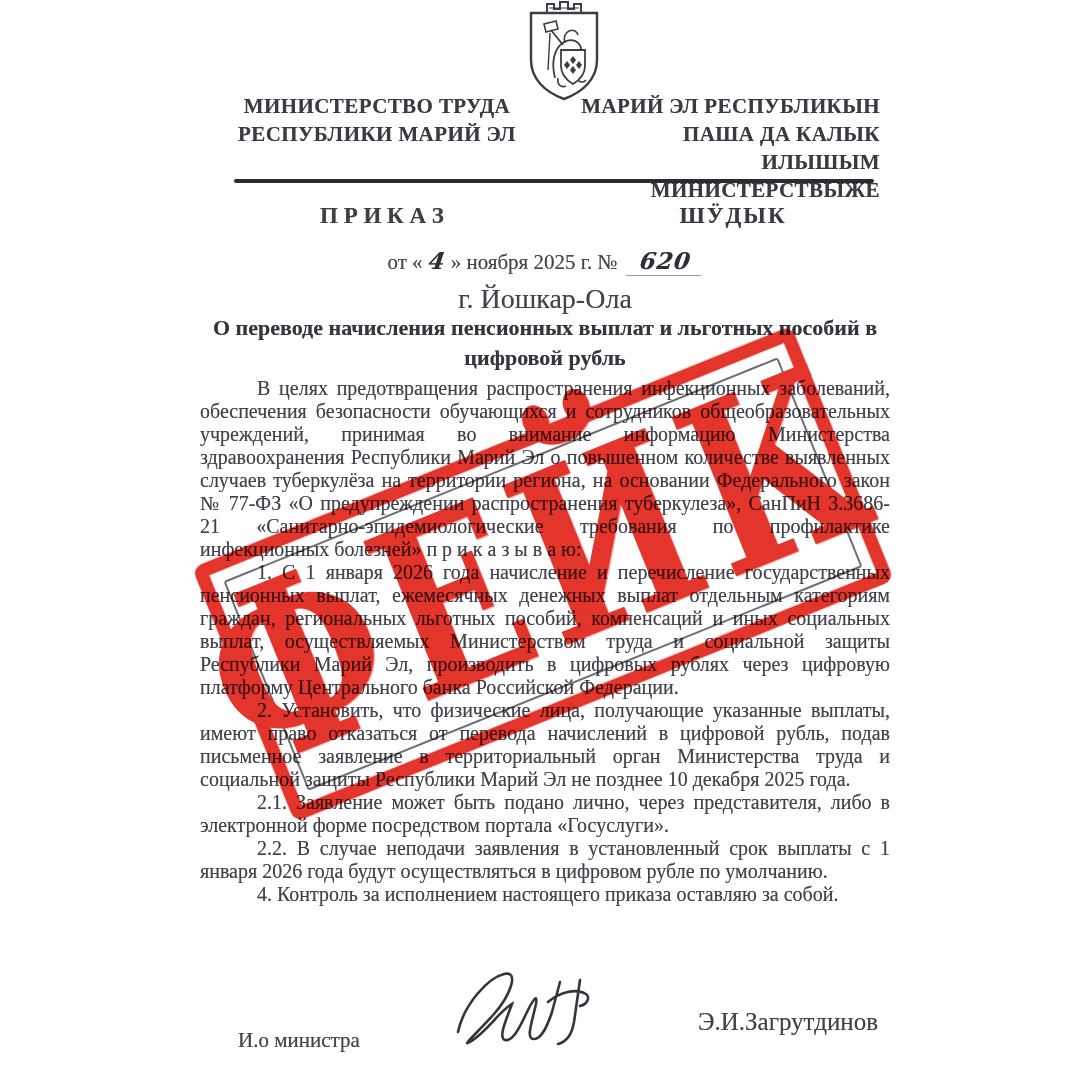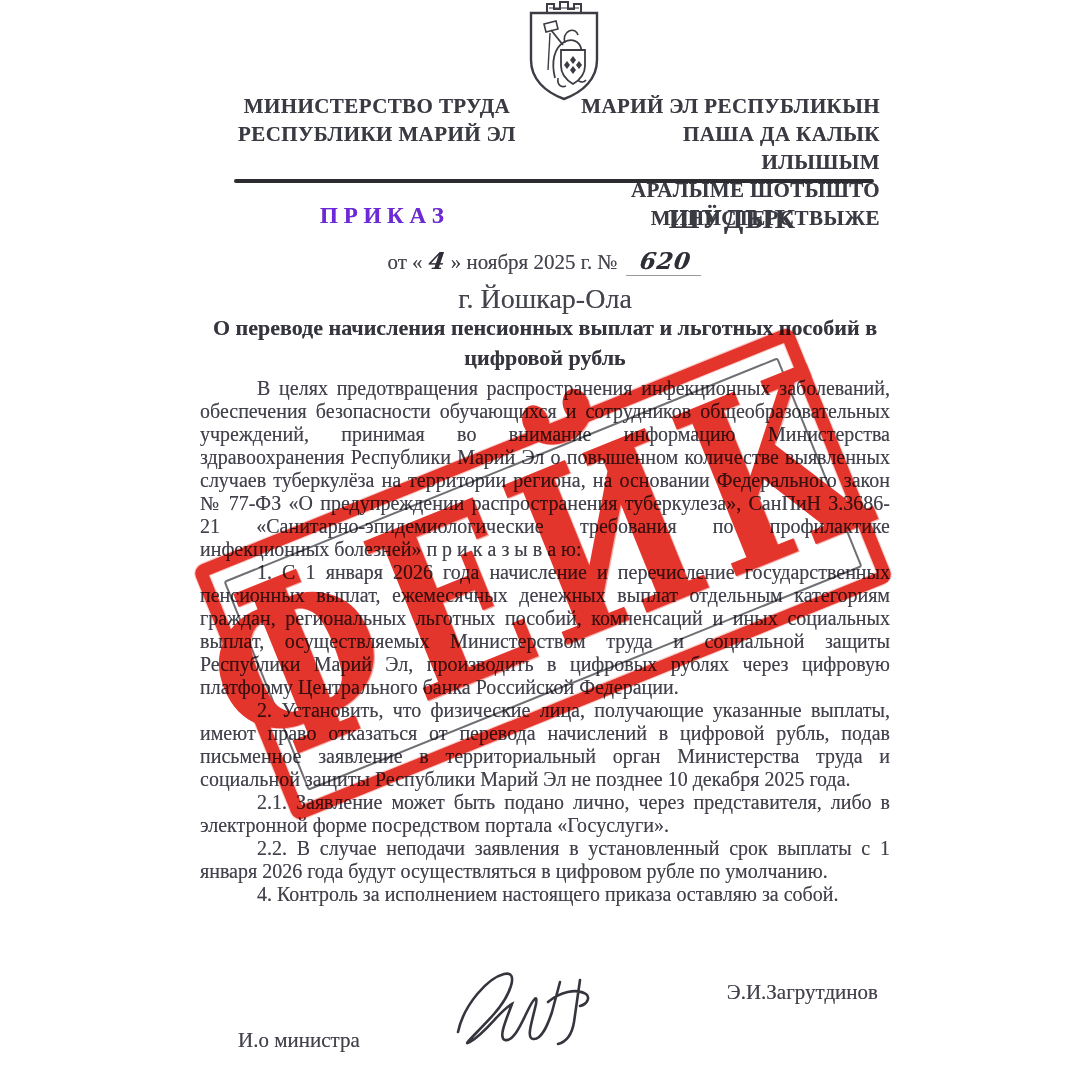--- a/index.html
+++ b/index.html
@@ -24,25 +24,25 @@
     color:#3a3a43; letter-spacing:.4px;margin-left:24px;
   }
   .rule{
     position:absolute; left:234px; top:179px; width:640px; height:4px;
     background:#2b2b30; border-radius:2px;
   }
 
   
   .order-ru{
     position:absolute; left:320px; top:203px;
-    font-weight:bold; font-size:23px; color:#6d28d9;
+    font-weight:bold; font-size:23px; color:#404040;
   }
   .order-mari{
     position:absolute; left:582px; top:203px; width:302px; text-align:center;
-    font-weight:bold; font-size:28px; letter-spacing:2px; color:#3a3a43;
+    font-weight:bold; font-size:23px; letter-spacing:2px; color:#3a3a43;
   }
 
   
   .date-line{
     position:absolute; left:200px; top:247px; width:690px;
     text-align:center; font-size:21px; color:#44444e;
   }
   .hand{
     display:inline-block; font-family:"DejaVu Serif", serif; font-style:italic;
     font-weight:bold; font-size:23px; color:#2e2e37; transform:skewX(-8deg);
@@ -62,21 +62,21 @@
 
   
   .body-text{
     position:absolute; left:200px; top:377px; width:690px;
     font-size:20px; line-height:23px; text-align:justify; color:#42424c;
   }
   .body-text p{ margin:0; text-indent:57px; }
 
   
   .sig-position{ position:absolute; left:238px; top:1028px; font-size:21px; color:#42424c; }
-  .sig-name{ position:absolute; left:690px; top:980px; width:188px; text-align:right; font-size:21px; color:#42424c; }
+  .sig-name{ position:absolute; left:690px; top:1008px; width:188px; text-align:right; font-size:25px; color:#42424c; }
   .sig-flourish{ position:absolute; left:430px; top:962px; }
 
   
   .stamp{
     position:absolute; left:220px; top:437px; width:620px; height:248px;
     transform:rotate(-22deg);
     border:13px solid #e2281e; border-radius:10px;
     mix-blend-mode:multiply; opacity:.94;
     box-shadow:0 0 0 1px rgba(226,40,30,.25), inset 0 0 0 1px rgba(226,40,30,.25);
   }
@@ -117,21 +117,20 @@
     <path d="M70 56 L73 60 L70 64 L67 60 Z M64 61 L67 65 L64 69 L61 65 Z M76 61 L79 65 L76 69 L73 65 Z M70 66 L73 70 L70 74 L67 70 Z" fill="#3c3c44"></path>
   </svg>
 
   <div class="hdr-left soft">
     <div>МИНИСТЕРСТВО ТРУДА</div>
     <div>РЕСПУБЛИКИ МАРИЙ ЭЛ</div>
   </div>
   <div class="hdr-right soft">
     <div>МАРИЙ ЭЛ РЕСПУБЛИКЫН</div>
     <div>ПАША ДА КАЛЫК ИЛЫШЫМ</div>
-    <div>АРАЛЫМЕ ШОТЫШТО</div>
     <div>МИНИСТЕРСТВЫЖЕ</div>
   </div>
   <div class="rule"></div>
 
   <div class="order-ru soft">П Р И К А З</div>
   <div class="order-mari soft">ШӰДЫК</div>
 
   <div class="date-line soft">
     <span>от «</span><span class="hand hand-day">4</span><span>» ноября 2025 г. №</span><span class="hand hand-num">620</span>
   </div>

